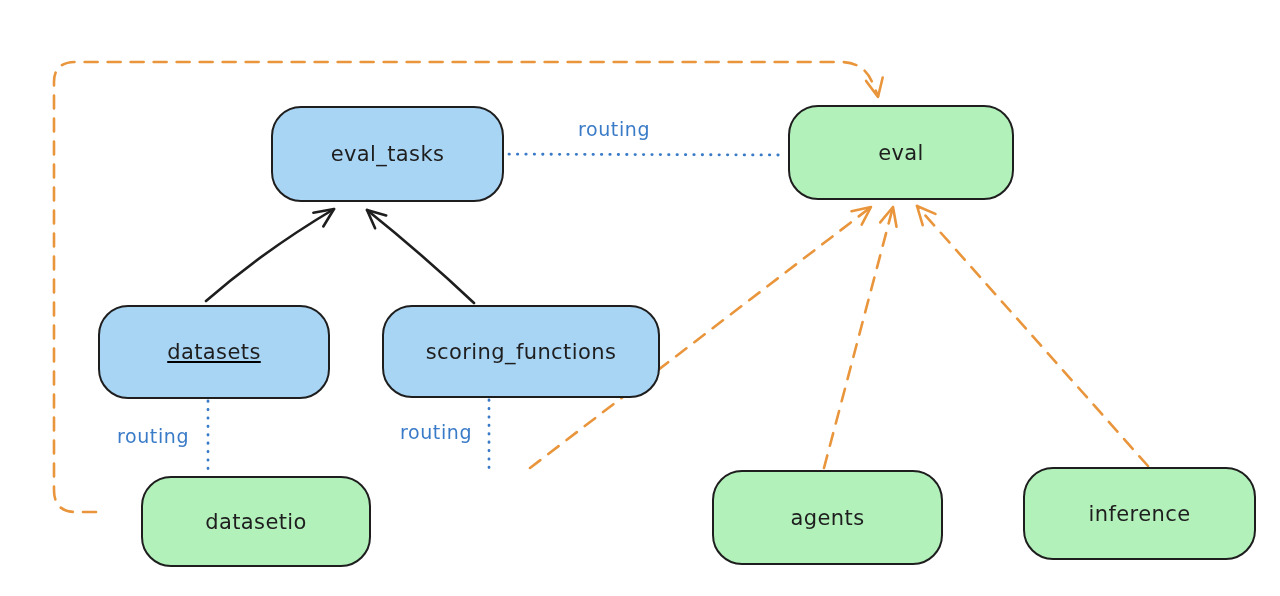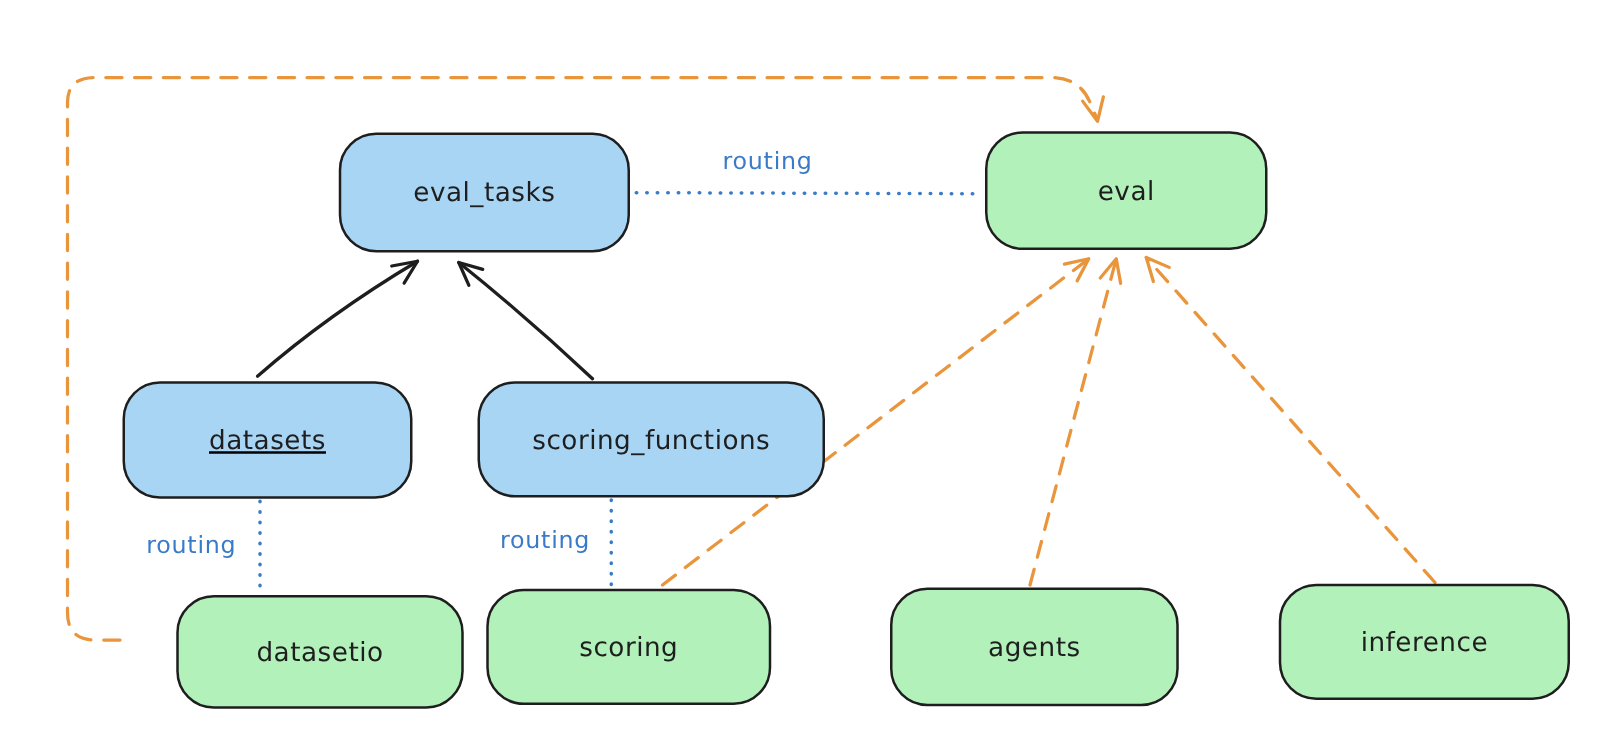--- a/index.html
+++ b/index.html
@@ -126,23 +126,20 @@
   </div>
 
   <div class="node blue" style="left:382px; top:305px; width:278px; height:93px;">
     <span class="node-label">scoring_functions</span>
   </div>
 
   <div class="node green" style="left:97px; top:476px; width:230px; height:91px;margin-left:44px;">
     <span class="node-label">datasetio</span>
   </div>
 
-  <div class="node green" style="left:389px; top:471px; width:228px; height:93px;">
-    <span class="node-label">scoring</span>
-  </div>
 
   <div class="node green" style="left:712px; top:470px; width:231px; height:95px;">
     <span class="node-label">agents</span>
   </div>
 
   <div class="node green" style="left:1023px; top:467px; width:233px; height:93px;">
     <span class="node-label">inference</span>
   </div>
 
   <div class="routing-label" style="left:578px; top:118px;">routing</div>

